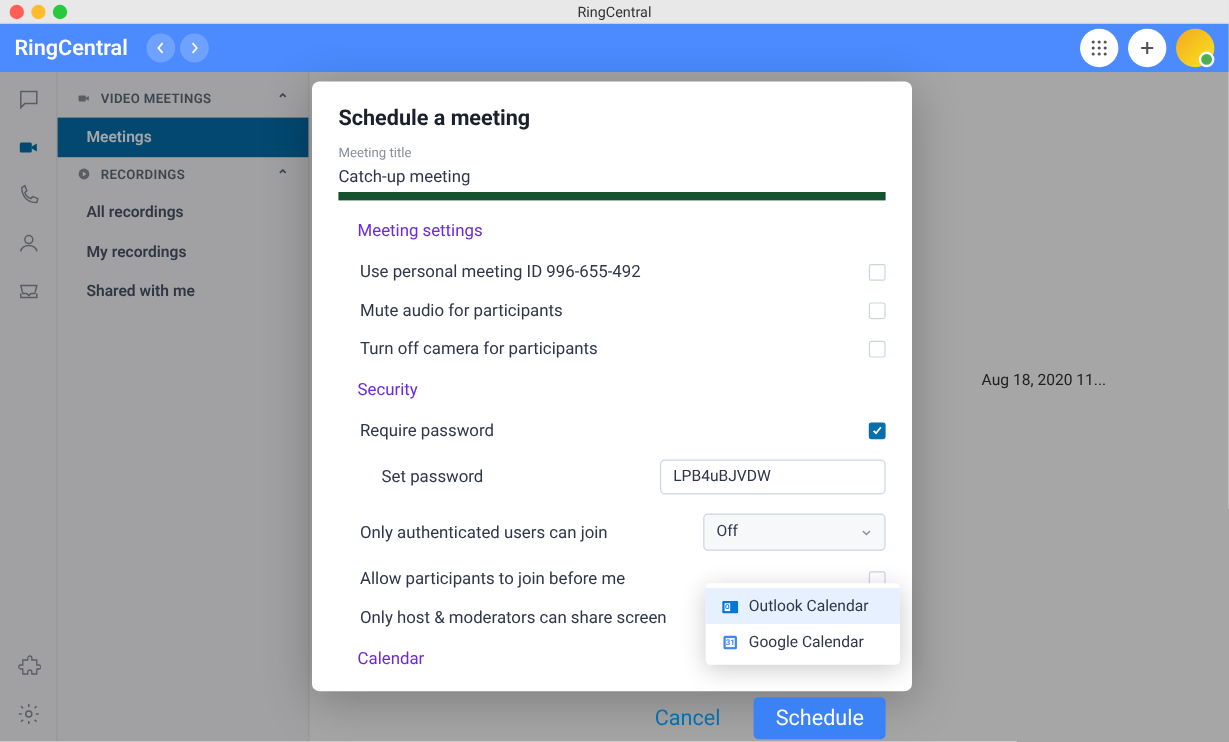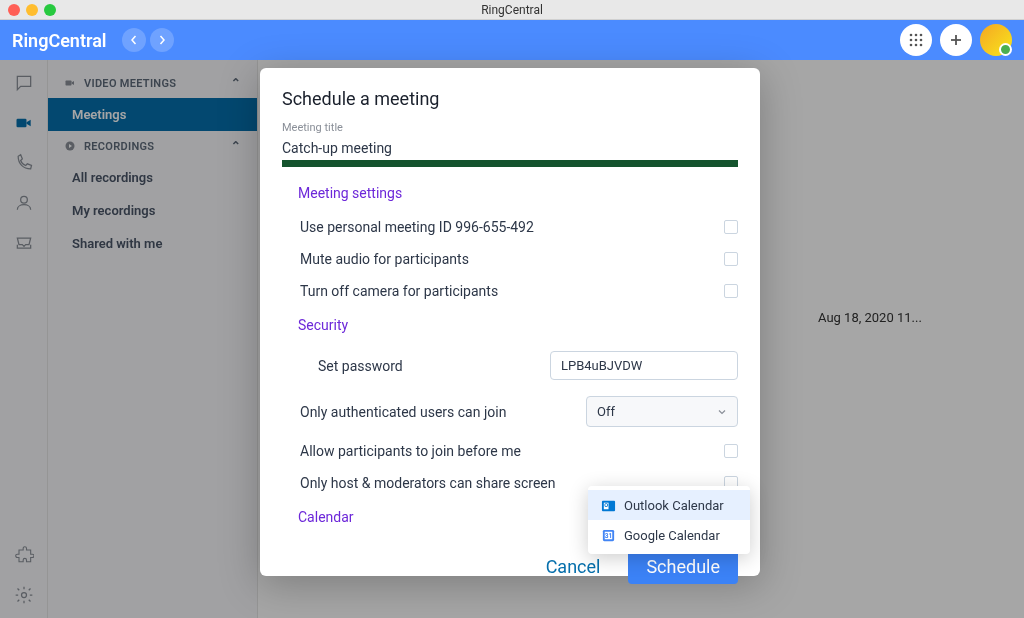--- a/index.html
+++ b/index.html
@@ -23,33 +23,33 @@
     .avatar { width: 32px; height: 32px; border-radius: 50%; background: linear-gradient(135deg, #f5a623, #f8e71c); position: relative; }
     .avatar::after { content: ''; position: absolute; bottom: 0; right: 0; width: 9px; height: 9px; background: #4caf50; border: 2px solid white; border-radius: 50%; }
     
     .app-body { display: flex; height: calc(100% - 60px); }
     .iconbar { width: 48px; background: #f7f8fa; display: flex; flex-direction: column; align-items: center; padding-top: 12px; gap: 18px; border-right: 1px solid #e5e5e5; }
     .iconbar-bottom { margin-top: auto; display: flex; flex-direction: column; align-items: center; gap: 18px; padding-bottom: 12px; }
     .iconbar-item { width: 22px; height: 22px; color: #8a8f98; cursor: pointer; display: flex; align-items: center; justify-content: center; }
     .iconbar-item.active { color: #066fac; }
     
     .sidebar { width: 210px; background: #f7f8fa; border-right: 1px solid #e5e5e5; padding-top: 8px; }
-    .sidebar-section { padding: 8px 16px; display: flex; align-items: center; gap: 8px; color: #5e6a7a; font-size: 11px; font-weight: 600; letter-spacing: 0.3px; cursor: pointer; }
+    .sidebar-section { padding: 8px 16px; display: flex; gap: 8px; color: #5e6a7a; font-size: 11px; font-weight: 600; letter-spacing: 0.3px; cursor: pointer; }
     .sidebar-section .chev { margin-left: auto; font-size: 12px; }
     .sidebar-item { padding: 9px 24px; font-size: 13px; color: #4a5568; cursor: pointer; font-weight: 600; }
     .sidebar-item.active { background: #066fac; color: white; }
     
     .main-area { flex: 1; background: white; position: relative; padding: 20px; }
     .main-date { color: #8a8f98; font-size: 12px; text-align: center; margin-top: 480px;}
     .main-hint { color: #333; font-size: 13px; position: absolute; left: 560px; top: 250px;}
     
     .dim-overlay { position: absolute; inset: 60px 0 0 0; background: rgba(0,0,0,0.35); pointer-events: none; }
     
     .modal { position: absolute; left: 260px; top: 68px; width: 500px; height: 508px; background: white; border-radius: 6px; box-shadow: 0 8px 40px rgba(0,0,0,0.25); padding: 20px 22px; }
-    .modal h2 { font-size: 18px; font-weight: 400; color: #1a202c; margin-bottom: 12px; }
+    .modal h2 { font-size: 18px; font-weight: 700; color: #1a202c; margin-bottom: 12px; }
     .field-label { font-size: 11px; color: #8a8f98; margin-bottom: 2px; }
     .title-input { width: 100%; border: none; border-bottom: 7px solid #14532d; font-size: 14px; padding: 4px 0; color: #2d3748; outline: none; margin-bottom: 18px; }
     .section-label { font-size: 14px; color: #6d28d9; margin-bottom: 10px; margin-left: 16px; }
     .setting-row { display: flex; align-items: center; padding: 8px 0 8px 18px; font-size: 14px; color: #2d3748; }
     .setting-row .spacer { flex: 1; }
     .checkbox { width: 14px; height: 14px; border: 1.5px solid #cbd5e0; border-radius: 2px; cursor: pointer; display: flex; align-items: center; justify-content: center; }
     .checkbox.checked { background: #066fac; border-color: #066fac; color: white; }
     .checkbox.checked svg { display: block; }
     .checkbox svg { display: none; width: 10px; height: 10px; }
     .nested-row { display: flex; align-items: center; padding: 8px 0 8px 36px; font-size: 14px; color: #2d3748; gap: 12px; }
@@ -217,20 +217,29 @@
     <div class="checkbox"></div>
   </div>
   <div class="setting-row">
     <span>Turn off camera for participants</span>
     <div class="spacer"></div>
     <div class="checkbox"></div>
   </div>
   
   <div class="section-label" style="margin-top:10px">Security</div>
   
+  <div class="setting-row">
+    <span>Require password</span>
+    <div class="spacer"></div>
+    <div class="checkbox checked">
+        <svg viewBox="0 0 10 10">
+          <path d="M2 5l2 2 4-5" stroke="white" stroke-width="1.5" fill="none"></path>
+        </svg>
+      </div>
+  </div>
   <div class="nested-row">
     <span>Set password</span>
     <input class="text-input" value="LPB4uBJVDW" style="">
   </div>
   <div class="setting-row">
     <span>Only authenticated users can join</span>
     <div class="select">
       <span>Off</span>
       <svg width="10" height="10" viewBox="0 0 10 10">
           <path d="M2 3.5L5 6.5 8 3.5" stroke="#8a8f98" stroke-width="1.2" fill="none"></path>

